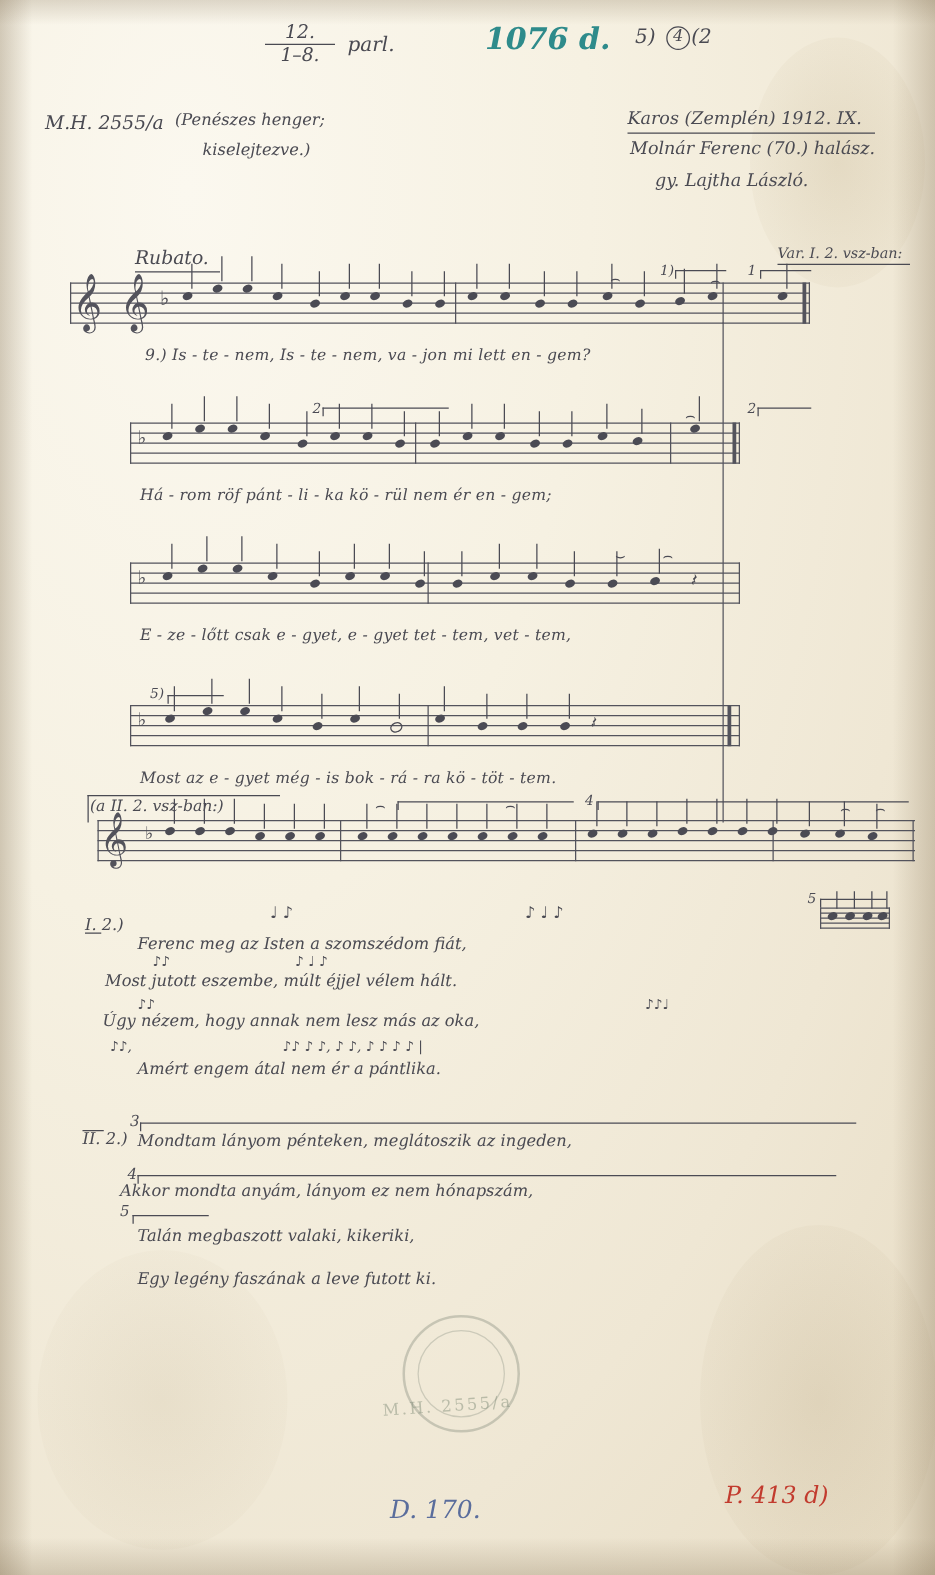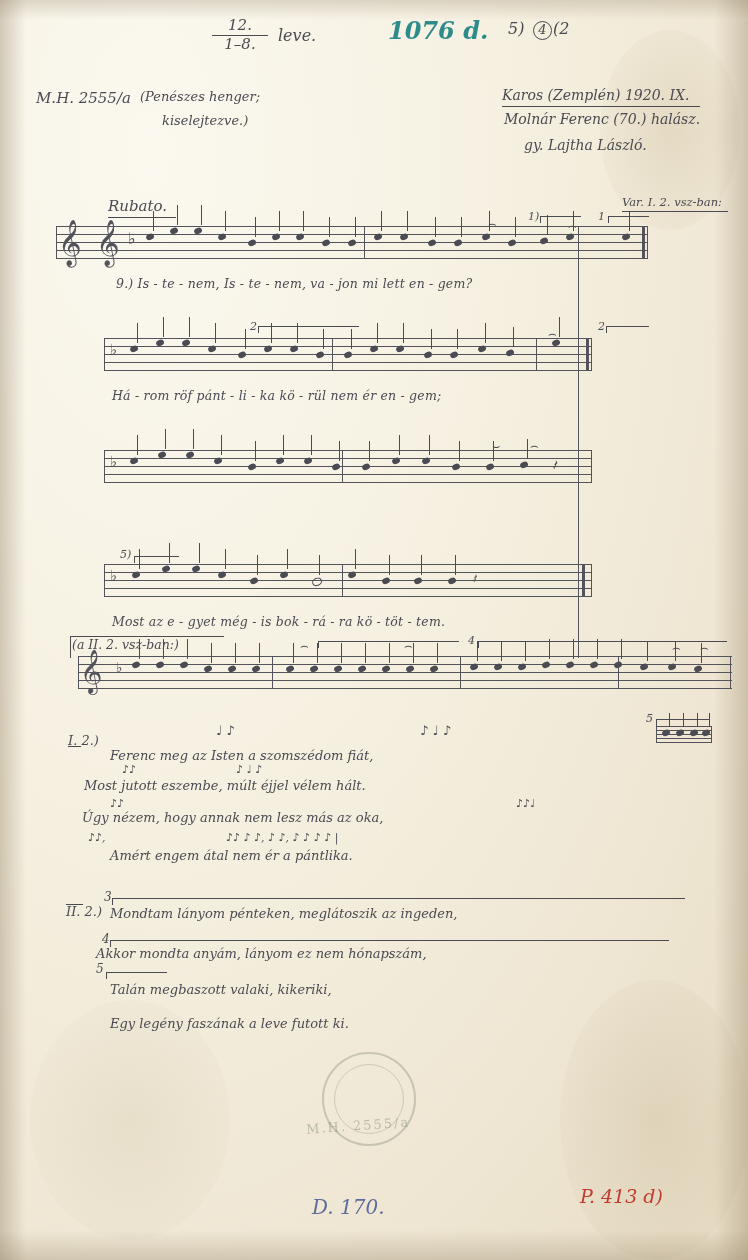--- a/index.html
+++ b/index.html
@@ -229,35 +229,35 @@
   <div class="stain" style="left:600px;top:30px;width:140px;height:200px;background:radial-gradient(ellipse,rgba(160,135,85,0.16),rgba(160,135,85,0));"></div>
   <div class="stain" style="left:30px;top:1000px;width:200px;height:240px;background:radial-gradient(ellipse,rgba(150,125,80,0.10),rgba(150,125,80,0));"></div>
   <div class="stain" style="left:560px;top:980px;width:190px;height:280px;background:radial-gradient(ellipse,rgba(150,125,80,0.14),rgba(150,125,80,0));"></div>
 
   <div class="frac" style="left:212px;top:18px;width:56px;font-size:15px;">
     <span>12.</span>
     <span class="bar"></span>
     <span>1–8.</span>
   </div>
 
-  <div class="hw" style="left:278px;top:27px;font-size:16px;">leve.</div>
+  <div class="hw" style="left:278px;top:27px;font-size:16px;">parl.</div>
 
   <div class="hw teal" style="left:388px;top:18px;font-size:24px;">1076 d.</div>
 
   <div class="hw" style="left:508px;top:20px;font-size:16px;">5)</div>
   <div class="hw" style="left:533px;top:21px;font-size:14px;">
     <span class="circled">4</span>
   </div>
   <div class="hw" style="left:553px;top:20px;font-size:16px;">(2</div>
 
   <div class="hw" style="left:36px;top:90px;font-size:15px;">M.H. 2555/a</div>
   <div class="hw" style="left:140px;top:90px;font-size:13px;">(Penészes henger;</div>
   <div class="hw" style="left:162px;top:114px;font-size:13px;">kiselejtezve.)</div>
 
-  <div class="hw" style="left:502px;top:88px;font-size:14px;">Karos (Zemplén) 1920. IX.</div>
+  <div class="hw" style="left:502px;top:88px;font-size:14px;">Karos (Zemplén) 1912. IX.</div>
   <div class="underline-el" style="left:502px;top:106px;width:198px;"></div>
   <div class="hw" style="left:504px;top:112px;font-size:14px;">Molnár Ferenc (70.) halász.</div>
   <div class="hw" style="left:524px;top:138px;font-size:14px;">gy. Lajtha László.</div>
 
   <div class="hw" style="left:108px;top:198px;font-size:15px;">Rubato.</div>
   <div class="underline-el" style="left:108px;top:217px;width:68px;"></div>
 
   <div class="hw" style="left:622px;top:196px;font-size:11.5px;">Var. I. 2. vsz-ban:</div>
   <div class="underline-el" style="left:622px;top:211px;width:106px;"></div>
 
@@ -512,20 +512,21 @@
     </div>
   <div class="note" style="left:520px;top:462px;">
       <span class="head"></span>
       <span class="stem"></span>
     </div>
   <div class="hw" style="left:552px;top:458px;font-size:14px;">𝄽</div>
 
   <div class="fermata" style="left:492px;top:438px;">⌣</div>
   <div class="fermata" style="left:530px;top:438px;">⌢</div>
 
+  <div class="lyric" style="left:112px;top:500px;">E - ze - lőtt csak e - gyet, e - gyet tet - tem, vet - tem,</div>
 
   <div class="bracket-num" style="left:120px;top:548px;">5)</div>
   <div class="bracket-line" style="left:134px;top:556px;width:44px;"></div>
 
   <div class="stave" style="left:104px;top:564px;width:488px;height:34px;">
     <div class="line" style="top:0px;"></div>
     <div class="line" style="top:8px;"></div>
     <div class="line" style="top:16px;"></div>
     <div class="line" style="top:24px;"></div>
     <div class="line" style="top:32px;"></div>

